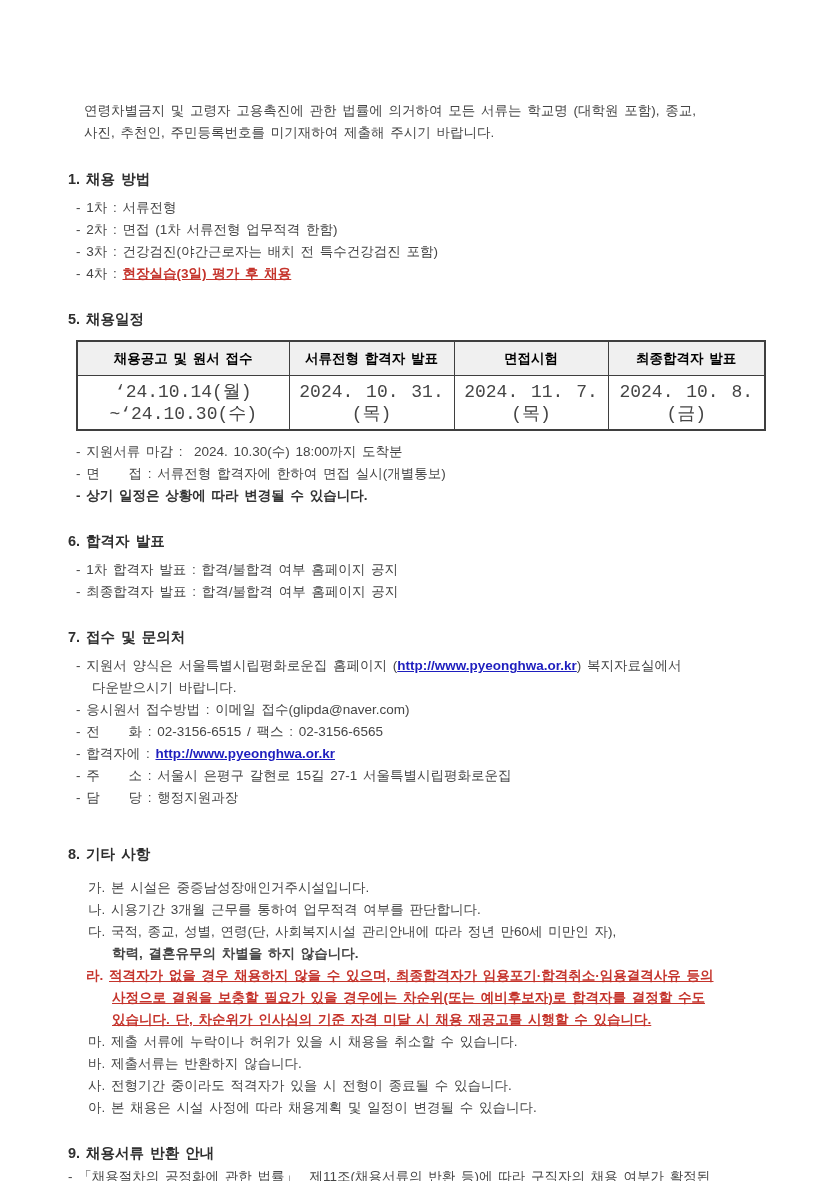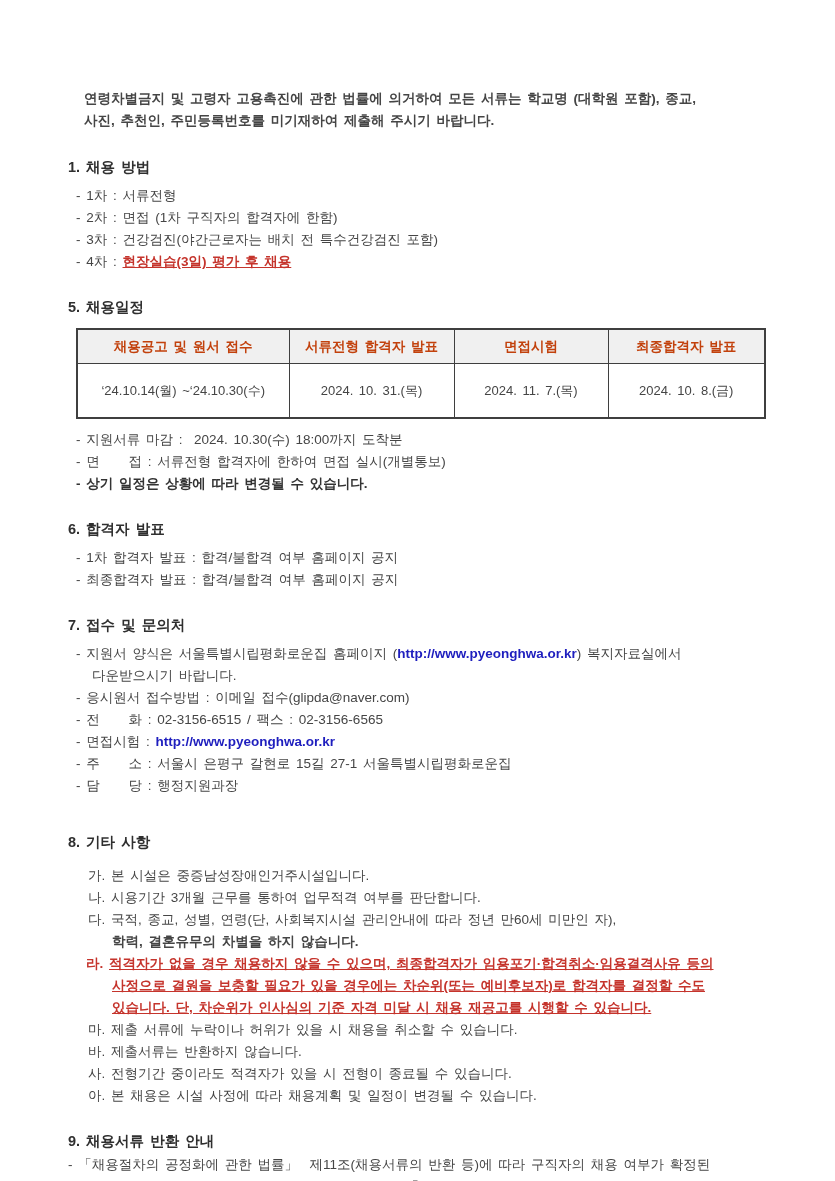--- a/index.html
+++ b/index.html
@@ -13,22 +13,21 @@
     color: #454545;
     font-size: 13.5px;
     line-height: 22px;
     word-spacing: 2px;
   }
   .doc { padding: 84px 58px 0 68px; }
 
   .pre { white-space: pre-wrap; }
 
   .intro {
-    margin: 4px 0 24px 16px;
-    font-weight: bold;
+    margin: 16px 0 24px 16px;
   }
 
   .sec-title {
     font-weight: bold;
     font-size: 14.5px;
     color: #2f2f2f;
     margin: 0 0 7px 0;
   }
   .sec { margin-bottom: 23px; }
 
@@ -36,47 +35,49 @@
   .bold { font-weight: bold; color: #333333; }
 
   .red { color: #c5342c; font-weight: bold; }
   .red-underline {
     color: #c5342c; font-weight: bold;
     text-decoration: underline;
     text-decoration-color: #c5342c;
   }
   .link {
     color: #1e1ebe; font-weight: bold;
+    text-decoration: underline;
     cursor: pointer;
   }
 
   table.schedule {
     border-collapse: collapse;
     table-layout: fixed;
     width: 688px;
     margin: 10px 0 10px 8px;
     border: 2px solid #3f3f3f;
   }
   table.schedule th, table.schedule td {
     border: 1px solid #3f3f3f;
     text-align: center;
     vertical-align: middle;
     padding: 0 2px;
     white-space: pre-wrap;
   }
   table.schedule th {
     background: #f0f0f0;
     font-weight: bold;
-    color: #c2410c;
+    color: #000000;
     height: 33px;
     font-size: 13.5px;
   }
   table.schedule td {
     height: 53px;
-    font-size: 13px;
+    font-size: 18px;
+    font-family: Liberation Mono, monospace;
   }
 
   .contact-cont { margin-left: 24px; white-space: pre-wrap; }
 
   .misc-item { margin-left: 20px; white-space: pre-wrap; }
   .misc-cont { margin-left: 44px; white-space: pre-wrap; font-weight: bold; }
   .misc-ra {
     margin-left: 18px;
     padding-left: 26px;
     text-indent: -26px;
@@ -91,21 +92,21 @@
 <body>
 
 <div class="doc">
 
   <p class="intro pre">연령차별금지 및 고령자 고용촉진에 관한 법률에 의거하여 모든 서류는 학교명 (대학원 포함), 종교,
 사진, 추천인, 주민등록번호를 미기재하여 제출해 주시기 바랍니다.</p>
 
   <div class="sec">
     <div class="sec-title">1. 채용 방법</div>
     <div class="line">- 1차 : 서류전형</div>
-    <div class="line">- 2차 : 면접 (1차 구직자의 합격자에 한함)</div>
+    <div class="line">- 2차 : 면접 (1차 서류전형 업무적격 한함)</div>
     <div class="line">- 3차 : 건강검진(야간근로자는 배치 전 특수건강검진 포함)</div>
     <div class="line"><span>- 4차 : </span><span class="red-underline">현장실습(3일) 평가 후 채용</span></div>
   </div>
 
   <div class="sec">
     <div class="sec-title">5. 채용일정</div>
     <table class="schedule">
       <colgroup>
           <col style="width:212px">
           <col style="width:165px">
@@ -137,21 +138,21 @@
     <div class="line">- 1차 합격자 발표 : 합격/불합격 여부 홈페이지 공지</div>
     <div class="line">- 최종합격자 발표 : 합격/불합격 여부 홈페이지 공지</div>
   </div>
 
   <div class="sec">
     <div class="sec-title">7. 접수 및 문의처</div>
     <div class="line"><span>- 지원서 양식은 서울특별시립평화로운집 홈페이지 (</span><a class="link">http://www.pyeonghwa.or.kr</a><span>) 복지자료실에서</span></div>
     <div class="contact-cont">다운받으시기 바랍니다.</div>
     <div class="line">- 응시원서 접수방법 : 이메일 접수(glipda@naver.com)</div>
     <div class="line">- 전     화 : 02-3156-6515 / 팩스 : 02-3156-6565</div>
-    <div class="line"><span>- 면접시험 : </span><a class="link">http://www.pyeonghwa.or.kr</a></div>
+    <div class="line"><span>- 합격자에 : </span><a class="link">http://www.pyeonghwa.or.kr</a></div>
     <div class="line">- 주     소 : 서울시 은평구 갈현로 15길 27-1 서울특별시립평화로운집</div>
     <div class="line">- 담     당 : 행정지원과장</div>
   </div>
 
   <div class="sec sec8">
     <div class="sec-title">8. 기타 사항</div>
     <div class="misc-item first-item">가. 본 시설은 중증남성장애인거주시설입니다.</div>
     <div class="misc-item">나. 시용기간 3개월 근무를 통하여 업무적격 여부를 판단합니다.</div>
     <div class="misc-item">다. 국적, 종교, 성별, 연령(단, 사회복지시설 관리안내에 따라 정년 만60세 미만인 자),</div>
     <div class="misc-cont">학력, 결혼유무의 차별을 하지 않습니다.</div>

